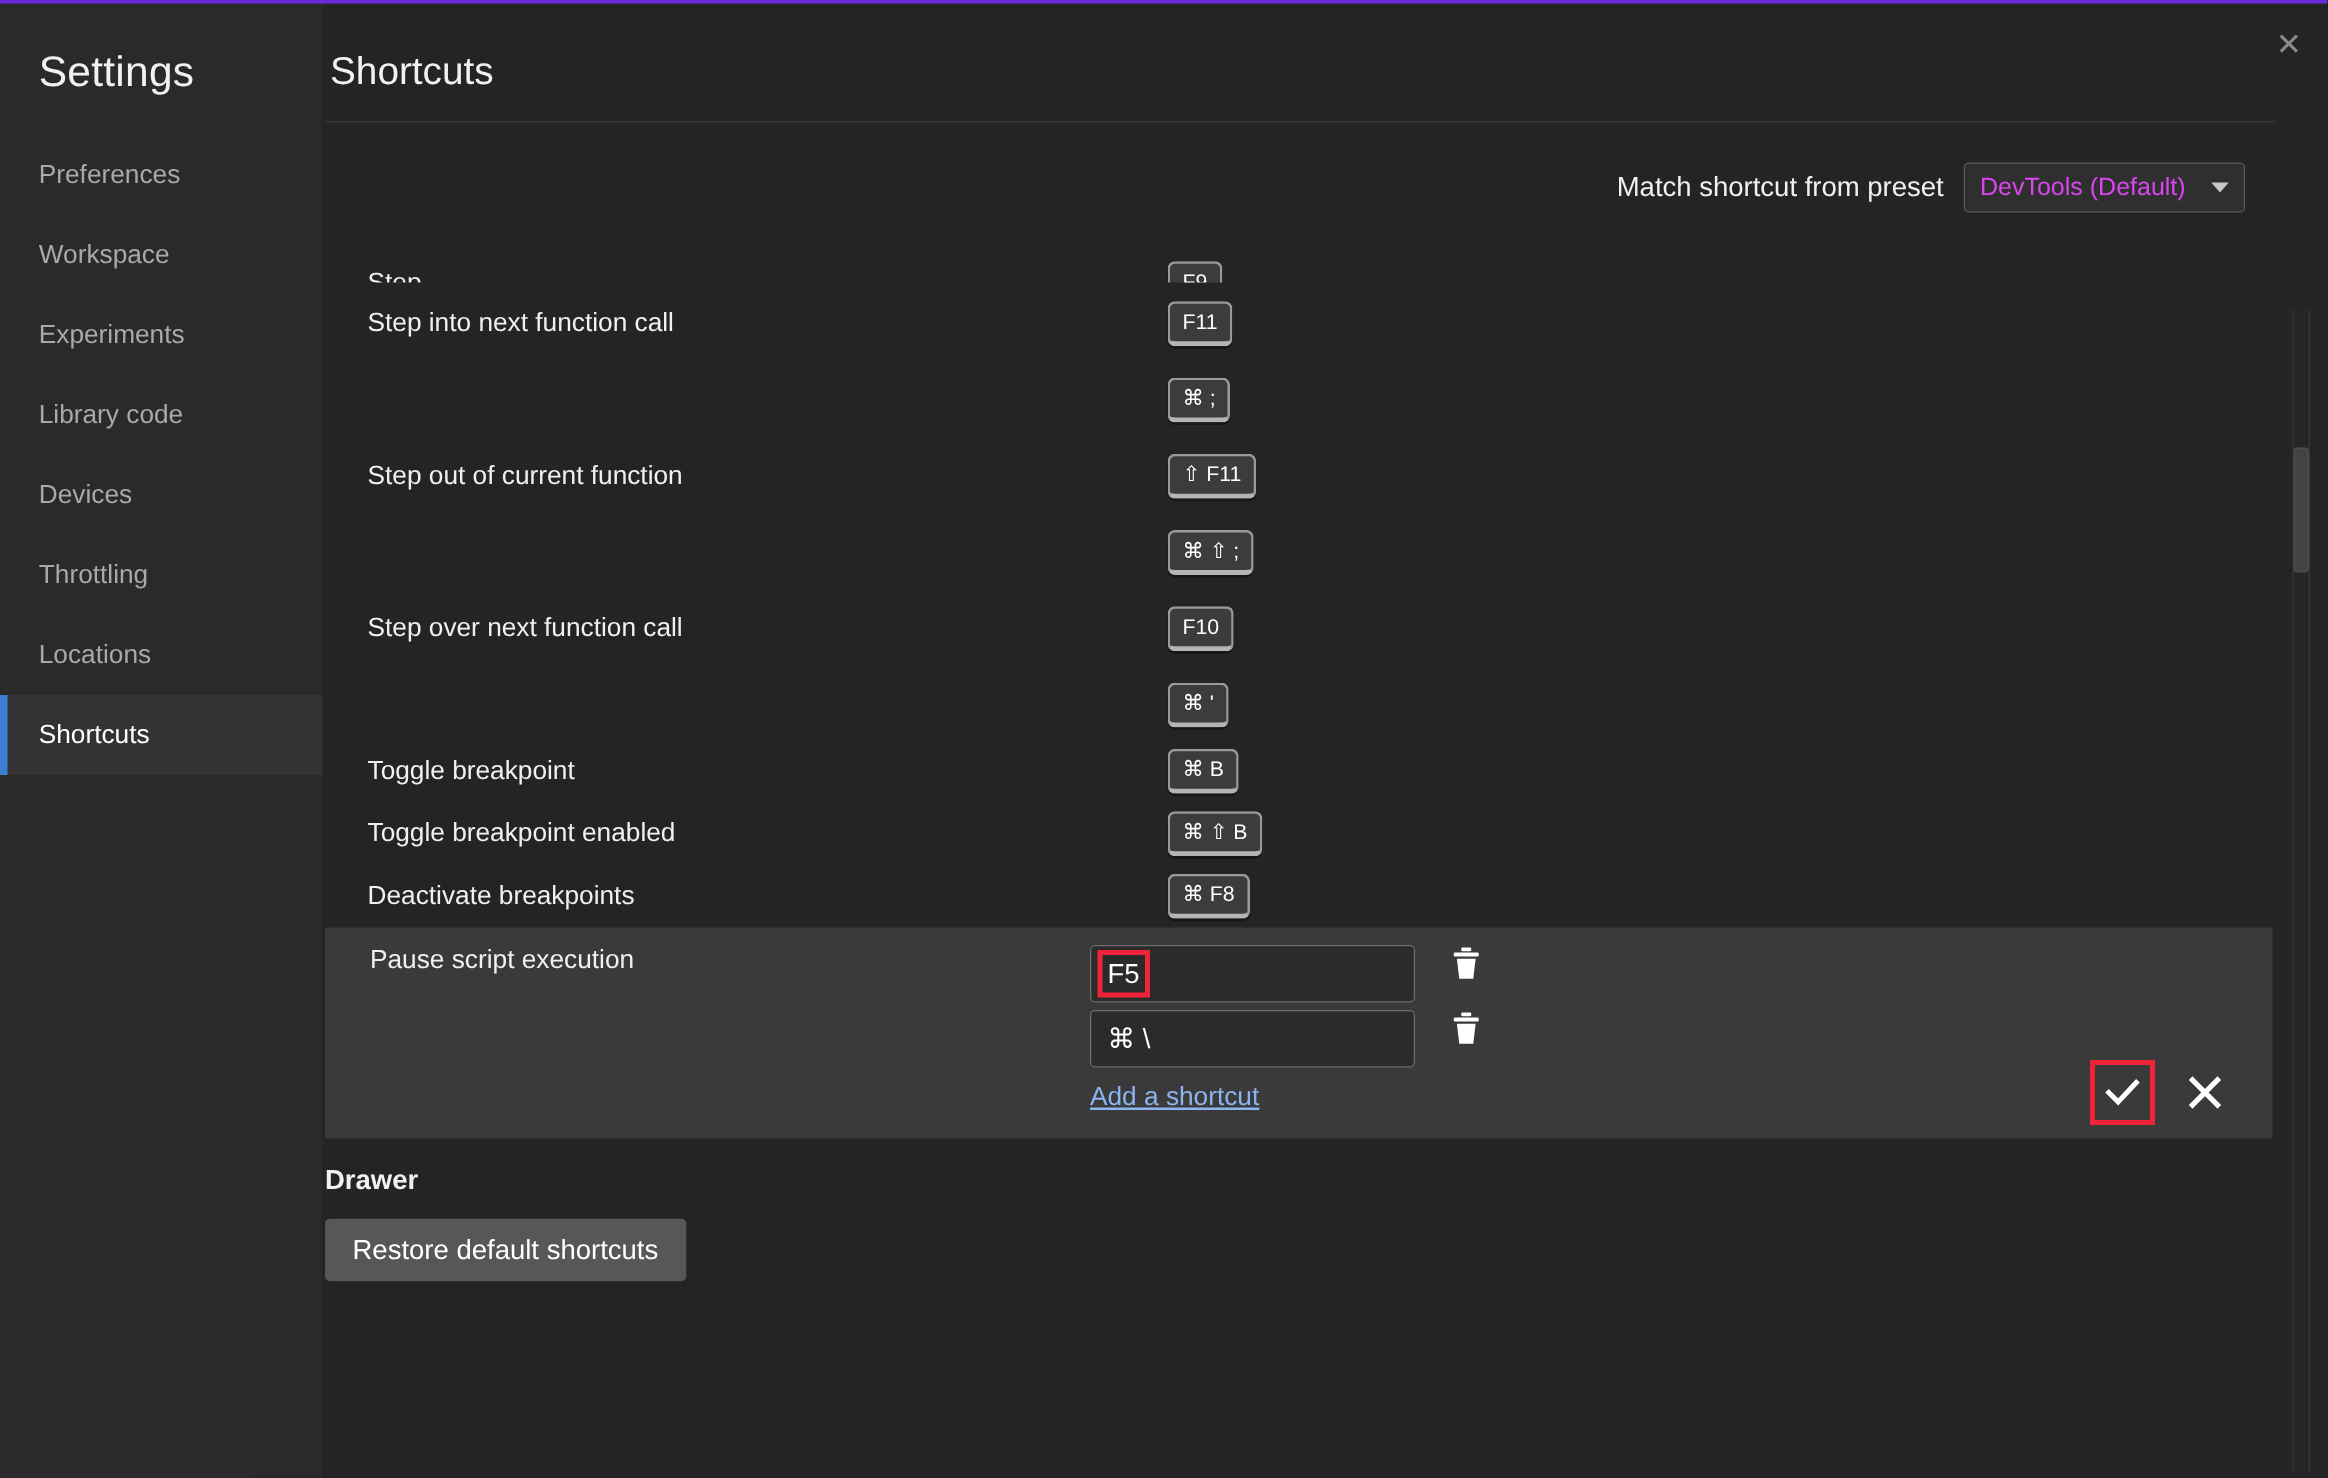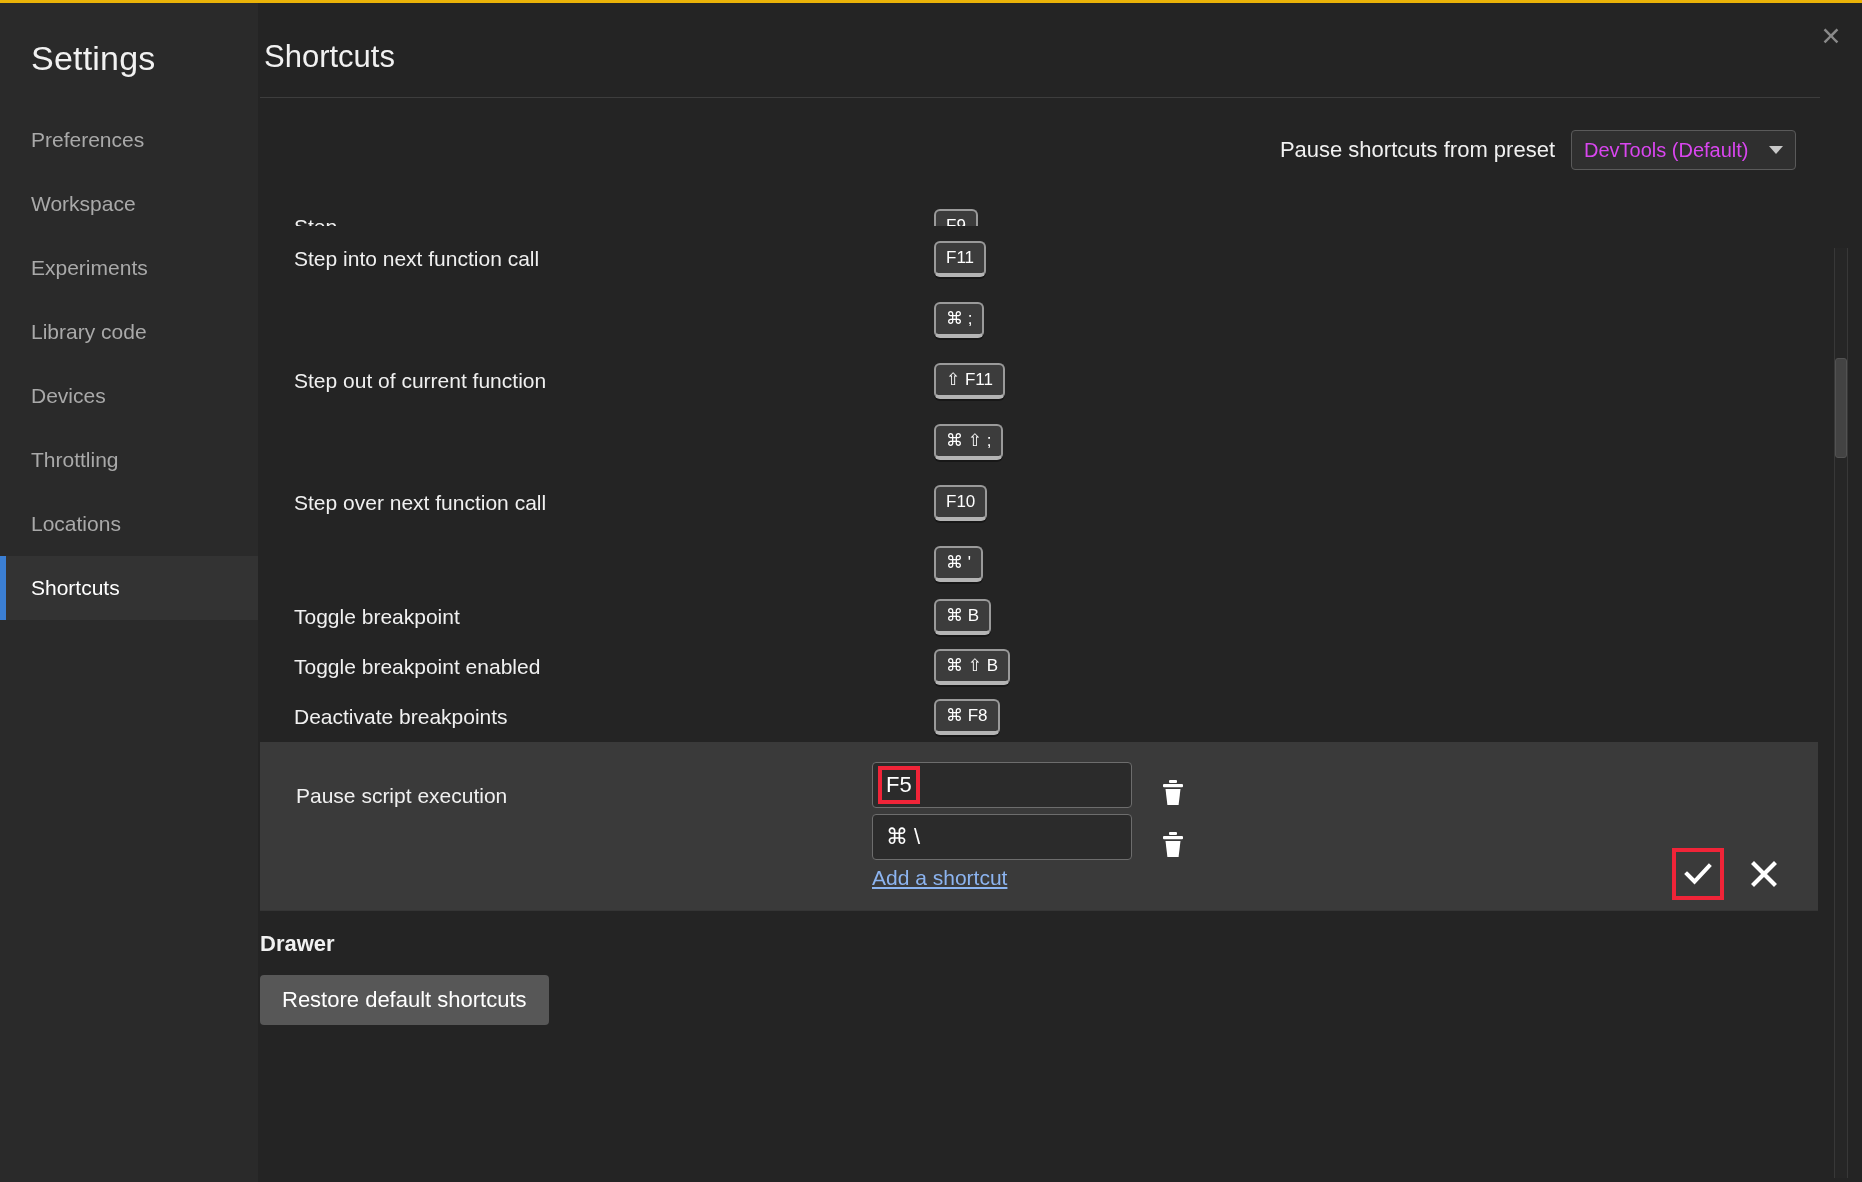--- a/index.html
+++ b/index.html
@@ -7,21 +7,21 @@
     width: 1862px; height: 1182px;
     background: #202020;
     font-family: "Liberation Sans", sans-serif;
     overflow: hidden;
   }
   .window {
     position: relative;
     width: 1862px; height: 1182px;
     background: #242424;
     display: flex;
-    border-top: 3px solid #eab308;
+    border-top: 3px solid #6d28d9;
   }
 
   
   .sidebar {
     width: 258px;
     flex: 0 0 258px;
     background: #2a2a2a;
     padding-top: 36px;
     position: relative;
   }
@@ -168,21 +168,21 @@
 
   
   .edit-row {
     background: #3a3a3a;
     padding: 14px 0 20px 36px;
     margin-left: 2px;
     position: relative;
   }
   .edit-line {
     display: flex;
-    align-items: flex-end;
+    align-items: flex-start;
     min-height: 52px;
   }
   .edit-line .label {
     font-size: 21px;
     color: #f0f0f0;
     width: 576px;
     flex: 0 0 576px;
   }
   .key-input {
     width: 260px;
@@ -326,21 +326,21 @@
   </div>
 
   <div class="main">
 
     <div class="close-btn">✕</div>
 
     <div class="page-title">Shortcuts</div>
     <div class="title-rule"></div>
 
     <div class="preset-row">
-      <div class="preset-label">Pause shortcuts from preset</div>
+      <div class="preset-label">Match shortcut from preset</div>
       <div class="preset-select">
         <span class="val">DevTools (Default)</span>
         <span class="caret"></span>
       </div>
     </div>
 
     <div class="list-wrap">
       <div class="list">
 
         <div class="row" style="min-height:34px; overflow:hidden; align-items:flex-end;">

